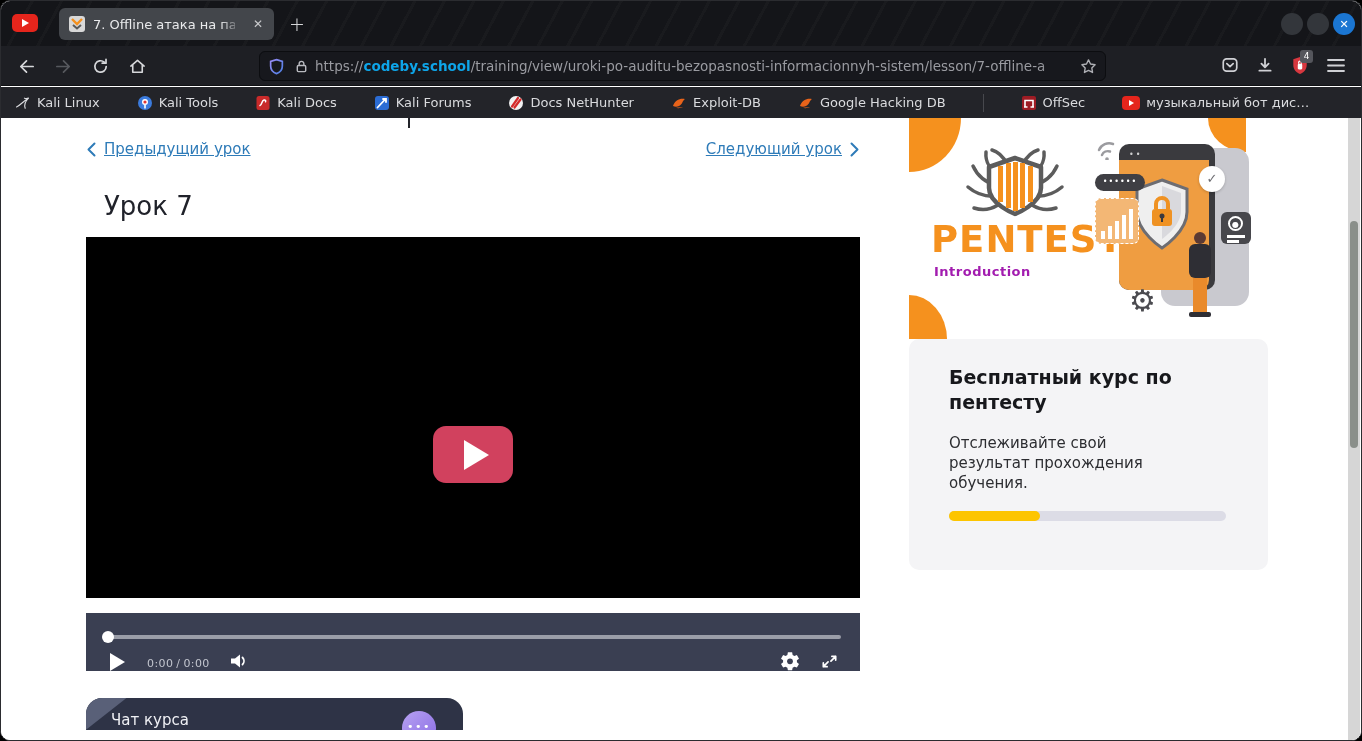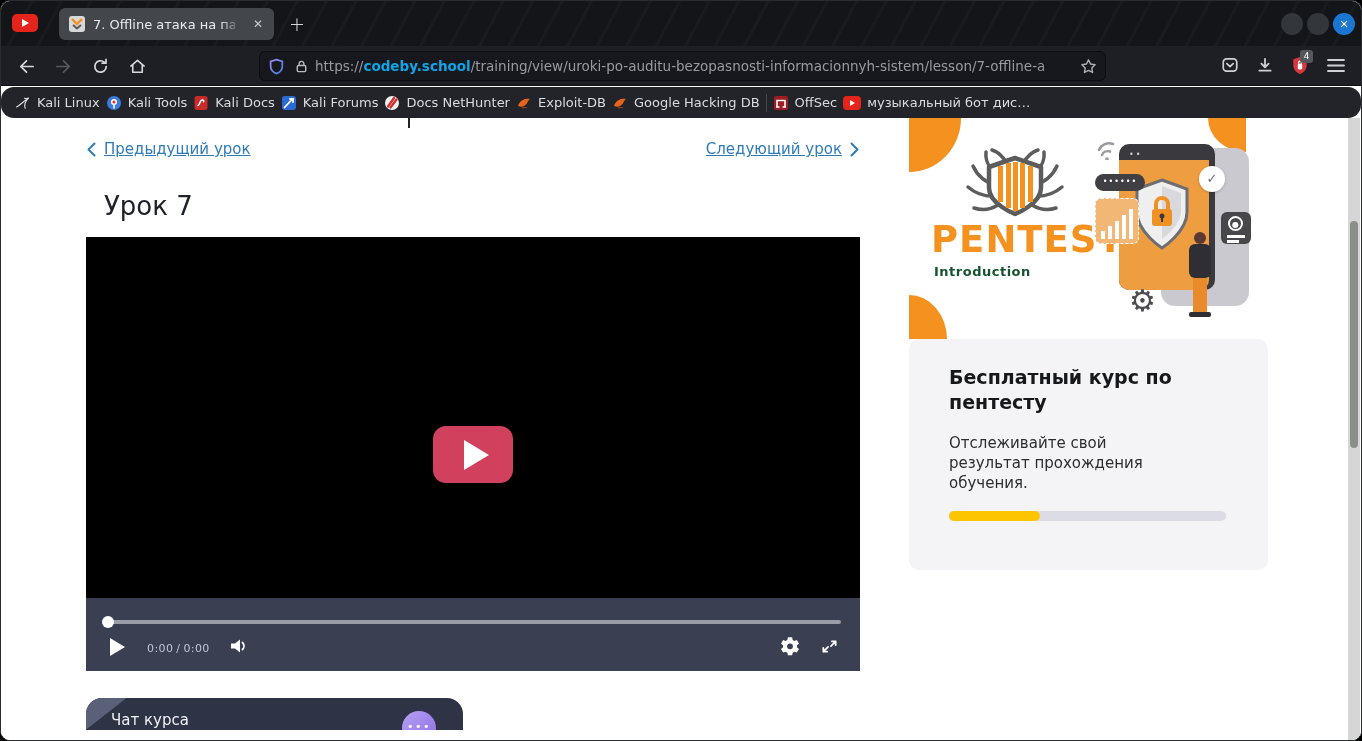--- a/index.html
+++ b/index.html
@@ -38,40 +38,40 @@
   .url-text b { color:#0ea5e9; font-weight:bold; }
   .url-fade { position:absolute; right:30px; top:5px; width:34px; height:20px;
     background:linear-gradient(90deg, rgba(23,24,29,0), #17181d 80%); }
   .url-star { position:absolute; right:8px; top:6px; }
   .toolbar-right-icon { position:absolute; top:10px; }
   .ext-badge { position:absolute; left:9px; top:-6px; min-width:13px; height:13px; background:#55565c;
     border-radius:3px; color:#fff; font-size:9px; text-align:center; line-height:13px; padding:0 2px; }
 
   
   .bookmarks { position:absolute; left:0; top:86px; width:100%; height:31px; background:#232429;
-    display:flex; align-items:center; padding-left:14px; gap:6px;border-radius:13px; }
+    display:flex; align-items:center; padding-left:14px; gap:37px; }
   .bm { display:flex; align-items:center; gap:6px; color:#dadbde; font-size:13px; white-space:nowrap; }
   .bm-sep { width:1px; height:18px; background:#47484d; }
 
   
   .content { position:absolute; left:0; top:117px; width:1362px; height:624px; background:#fff; }
   .clip-descender { position:absolute; left:407px; top:0; width:2px; height:10px; background:#23242a; }
 
   .lesson-nav-link { position:absolute; top:22px; display:flex; align-items:center; gap:7px;
     color:#2e7bb8; font-size:15px; }
   .lesson-nav-link span { text-decoration:underline; }
   .lesson-title { position:absolute; left:103px; top:73px; font-size:26px; font-weight:500; color:#20222a; }
 
   
   .player { position:absolute; left:85px; top:119px; width:774px; height:434px; }
   .player-screen { position:absolute; inset:0 0 73px 0; background:#000; }
   .big-play { position:absolute; left:347px; top:189px; width:80px; height:57px; background:#d1415e;
     border-radius:13px; display:flex; align-items:center; justify-content:center; }
   .big-play .tri { width:0; height:0; border-left:25px solid #fff; border-top:15px solid transparent; border-bottom:15px solid transparent; margin-left:6px; }
-  .player-bar { position:absolute; left:0; bottom:0; width:774px; height:73px; background:#3a3f52; }
+  .player-bar { position:absolute; left:0; bottom:0; width:774px; height:58px; background:#3a3f52; }
   .seek-track { position:absolute; left:19px; top:22px; width:736px; height:4px; background:#9a9da8; border-radius:2px; }
   .seek-handle { position:absolute; left:-3px; top:-4px; width:12px; height:12px; background:#fff; border-radius:50%; }
   .pb-play { position:absolute; left:24px; top:40px; width:0; height:0;
     border-left:15px solid #fff; border-top:9.5px solid transparent; border-bottom:9.5px solid transparent; }
   .pb-time { position:absolute; left:61px; top:44px; font-size:11px; color:#c3c6cf; letter-spacing:.4px; }
   .pb-time .sep { margin:0 3px; }
   .pb-vol { position:absolute; left:142px; top:38px; }
   .pb-gear { position:absolute; left:694px; top:38px; }
   .pb-fs { position:absolute; left:734px; top:39px; }
 
@@ -87,21 +87,21 @@
   .chat-bubble .dots { position:absolute; left:0; top:9px; width:100%; text-align:center;
     color:#fff; font-size:11px; letter-spacing:1.5px; }
 
   
   .banner { position:absolute; left:908px; top:0; width:359px; height:221px; background:#fff; overflow:hidden; }
   .qc { position:absolute; background:#f5911e; }
   .qc-tl { left:0; top:0; width:52px; height:54px; border-radius:0 0 100% 0; }
   .qc-tr { right:22px; top:0; width:38px; height:34px; border-radius:0 0 0 100%; }
   .qc-bl { left:0; bottom:0; width:38px; height:44px; border-radius:0 100% 0 0; }
   .brand-word { position:absolute; left:22px; top:100px; color:#f5911e; font-size:37px; font-weight:bold; letter-spacing:1px; }
-  .brand-sub { position:absolute; left:25px; top:146px; color:#14532d; font-size:13px; font-weight:bold; letter-spacing:.5px; }
+  .brand-sub { position:absolute; left:25px; top:146px; color:#a21caf; font-size:13px; font-weight:bold; letter-spacing:.5px; }
   .spider { position:absolute; left:48px; top:28px; }
   .illus { position:absolute; left:186px; top:18px; width:160px; height:190px; }
   .il-shadow { position:absolute; left:66px; top:12px; width:88px; height:158px; background:#c9c9cf; border-radius:14px; }
   .il-tab-frame { position:absolute; left:24px; top:8px; width:96px; height:146px; background:#3a3a3e; border-radius:10px; }
   .il-tab-dots { position:absolute; left:10px; top:6px; color:#cfcfcf; font-size:8px; letter-spacing:2px; }
   .il-tab-body { position:absolute; left:24px; top:24px; width:90px; height:130px; background:#ef9d41; border-radius:0 0 10px 10px; }
   .il-shield { position:absolute; left:38px; top:42px; width:58px; height:74px; }
   .il-check { position:absolute; left:104px; top:30px; width:26px; height:26px; background:#fff; border-radius:50%;
     color:#6d6d72; font-size:13px; font-weight:bold; text-align:center; line-height:26px; box-shadow:0 1px 3px rgba(0,0,0,.2); }
   .il-pass { position:absolute; left:0; top:38px; width:50px; height:17px; background:#3f3f44; border-radius:9px;

